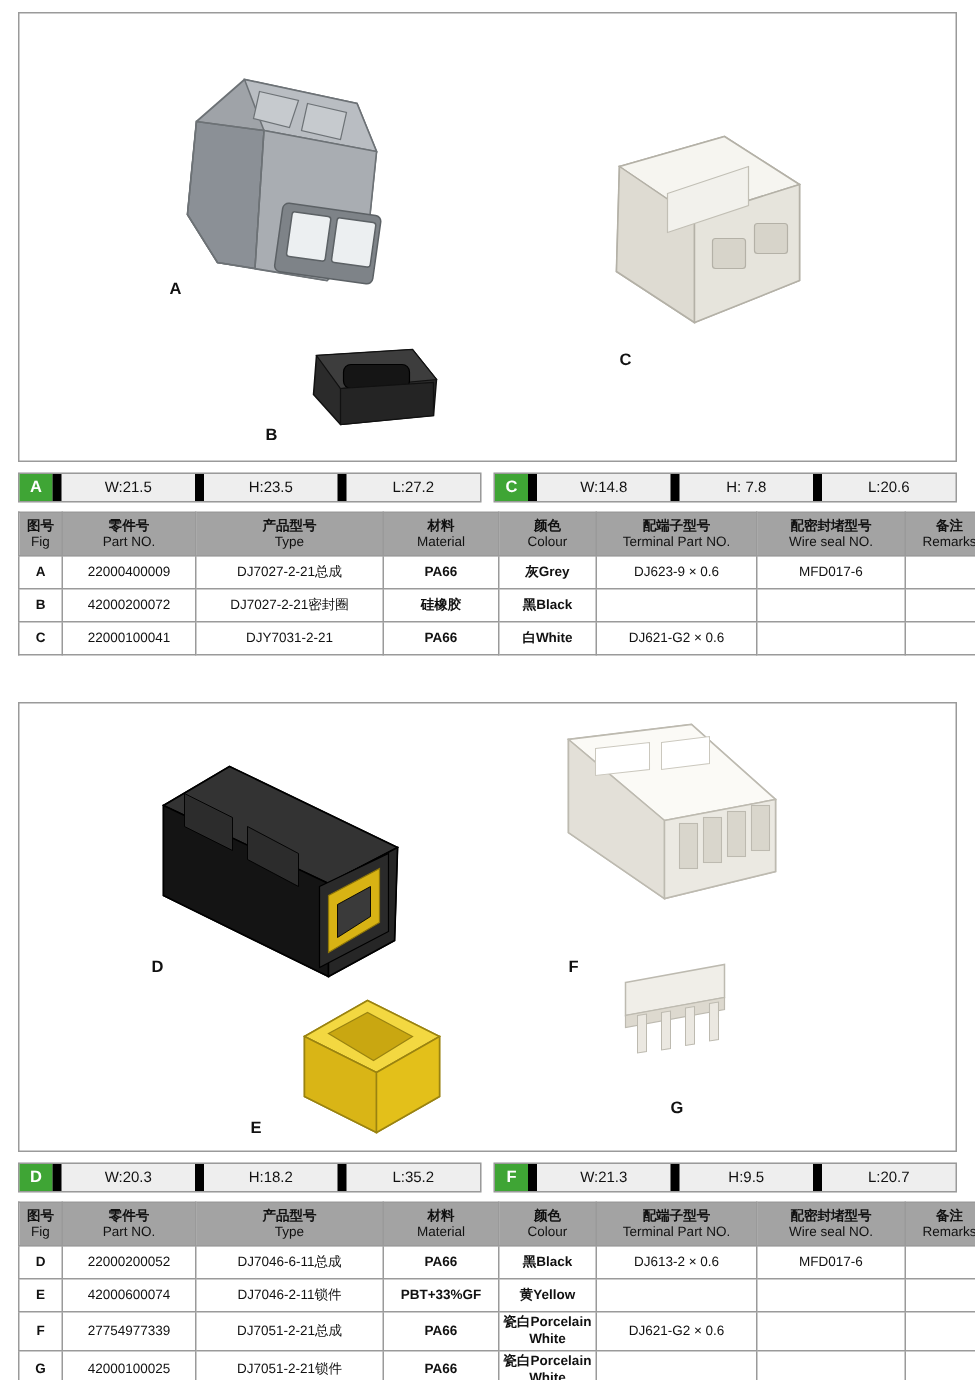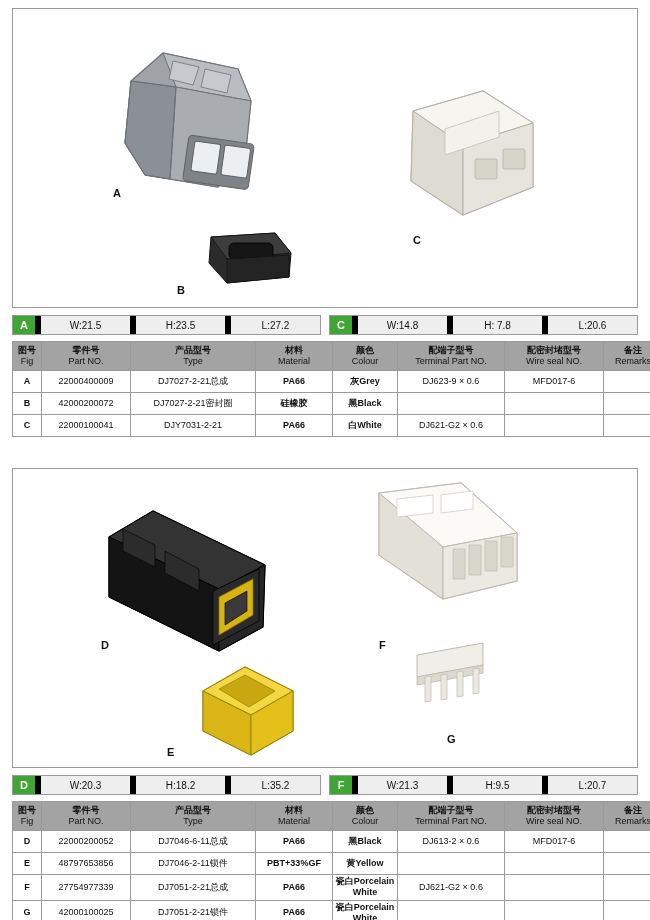--- a/index.html
+++ b/index.html
@@ -369,21 +369,21 @@
           <td class="col-part">22000200052</td>
           <td class="col-type">DJ7046-6-11总成</td>
           <td class="col-mat">PA66</td>
           <td class="col-col">黑Black</td>
           <td class="col-term">DJ613-2 × 0.6</td>
           <td class="col-seal">MFD017-6</td>
           <td class="col-rem"></td>
         </tr>
         <tr>
           <td class="col-fig">E</td>
-          <td class="col-part">48797653856</td>
+          <td class="col-part">42000600074</td>
           <td class="col-type">DJ7046-2-11锁件</td>
           <td class="col-mat">PBT+33%GF</td>
           <td class="col-col">黄Yellow</td>
           <td class="col-term"></td>
           <td class="col-seal"></td>
           <td class="col-rem"></td>
         </tr>
         <tr>
           <td class="col-fig">F</td>
           <td class="col-part">27754977339</td>

